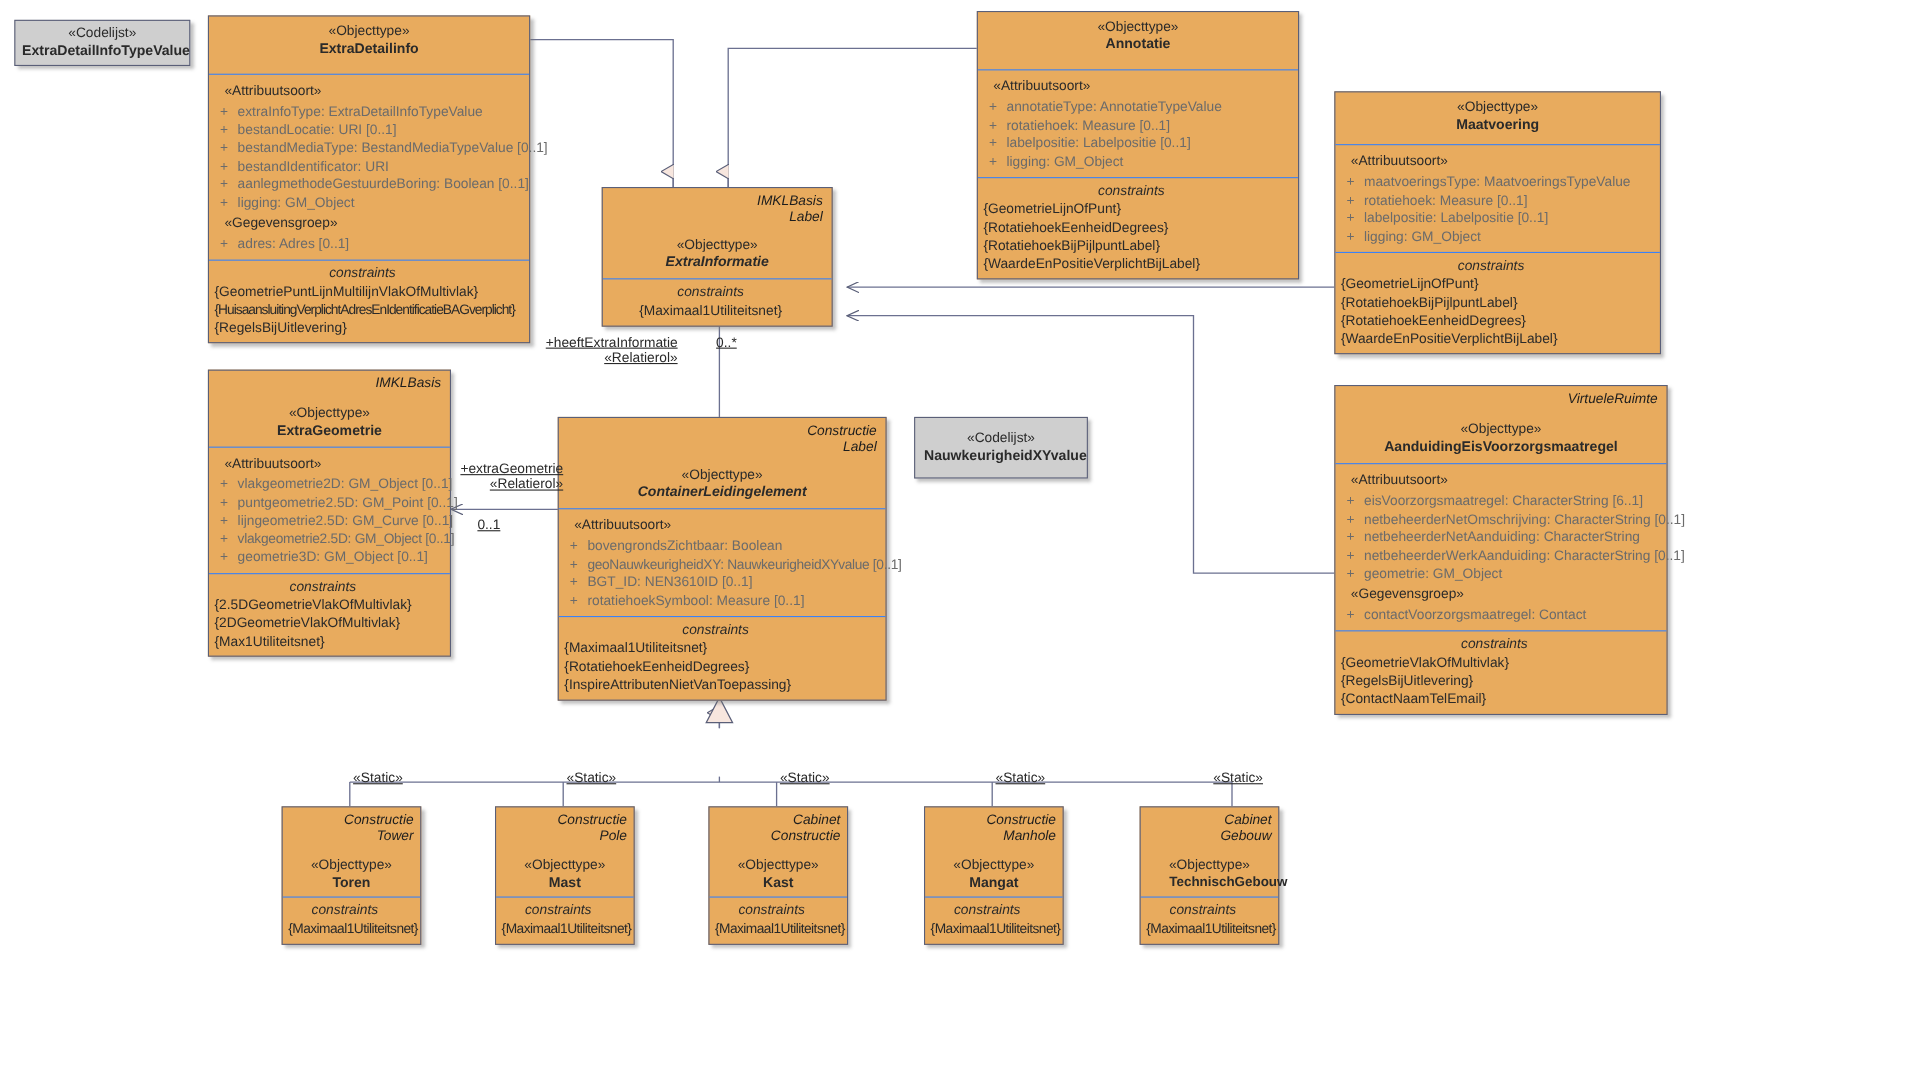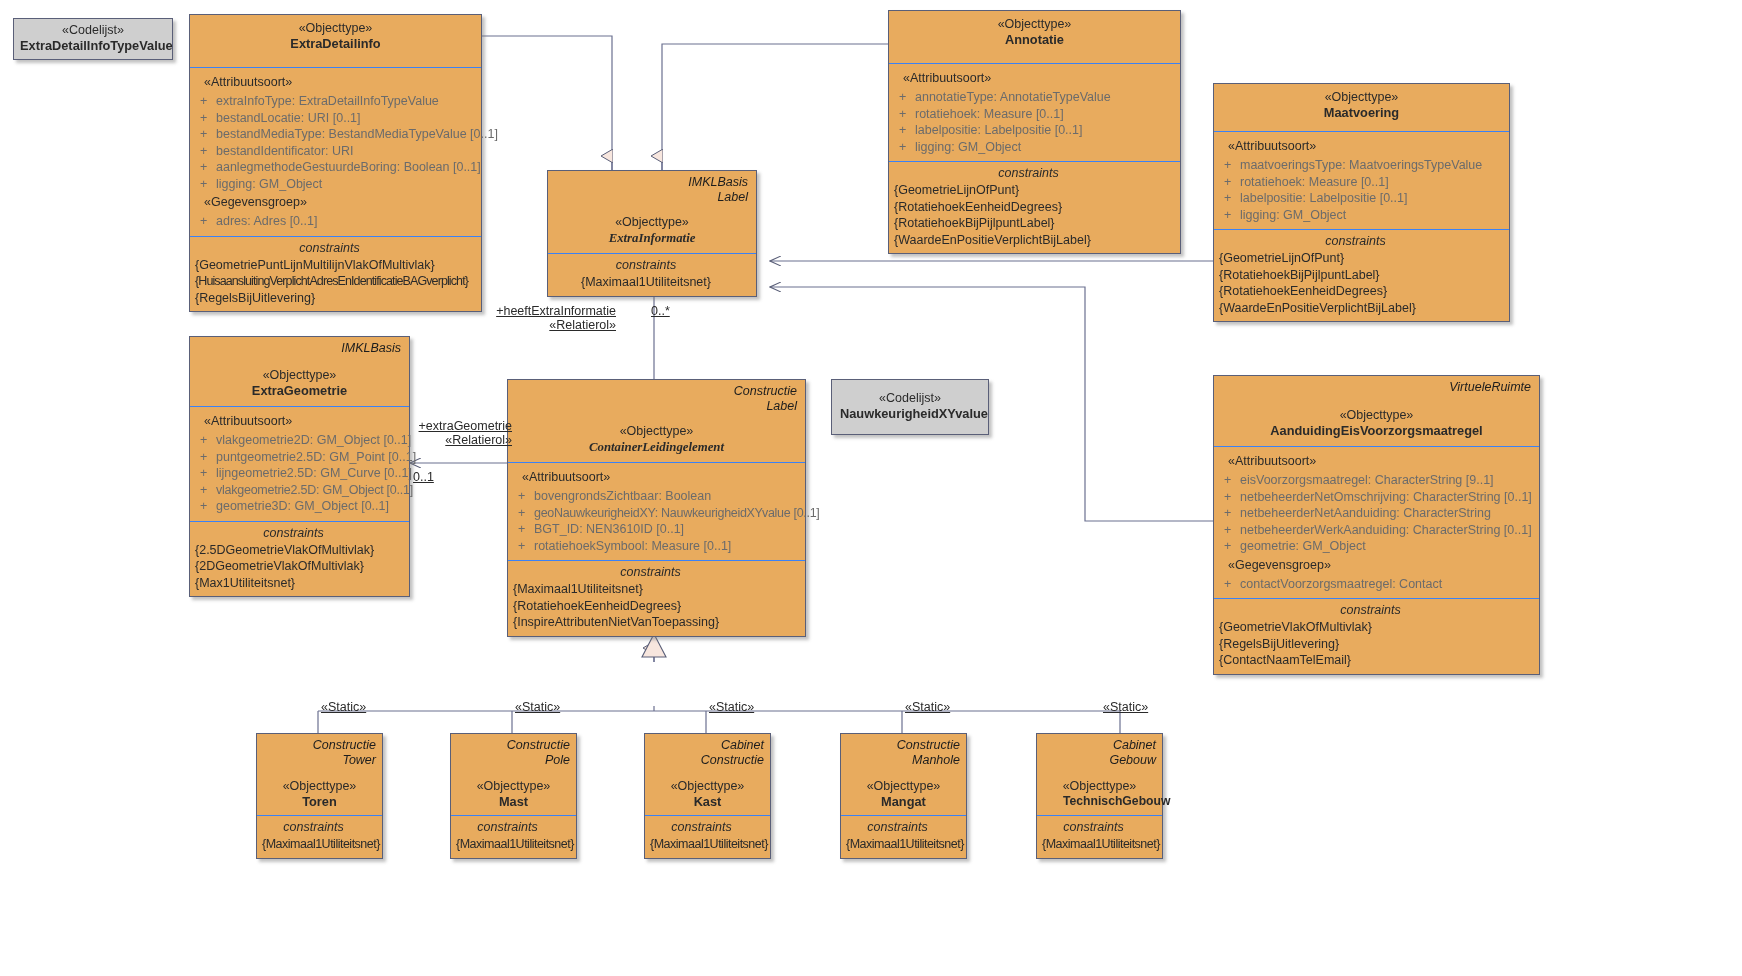--- a/index.html
+++ b/index.html
@@ -30,21 +30,21 @@
   .hdr { padding: 5px 8px 7px 8px; position: relative; }
   .pkg {
     text-align: right;
     font-style: italic;
     font-size: 12.5px;
     line-height: 15px;
     color: #1d1d1d;
   }
   .stereo { text-align: center; font-size: 12.5px; line-height: 16px; }
   .cname  { text-align: center; font-weight: bold; font-size: 12.8px; line-height: 16px; }
-  .cname.ital { font-style: italic; font-family: Liberation Serif, serif; }
+  .cname.ital { font-style: italic; }
 
   .attrs { padding: 4px 6px 6px 6px; }
   .grouplabel { font-size: 12.5px; padding: 2px 0 2px 8px; line-height: 17px; }
   .attr { display: flex; line-height: 16.5px; font-size: 12.5px; color: #6b6b6b; }
   .attr .vis { width: 20px; flex: 0 0 20px; padding-left: 4px; color: #6b6b6b; }
   .attr .txt { flex: 1 1 auto; white-space: nowrap; }
 
   .constr { padding: 2px 17px 5px 5px; }
   .constr .ctitle { text-align: center; font-style: italic; font-size: 12.5px; line-height: 18px; }
   .constr .citem { font-size: 12.5px; line-height: 16.5px; white-space: nowrap; }
@@ -282,21 +282,21 @@
       <div class="citem">{2.5DGeometrieVlakOfMultivlak}</div>
       <div class="citem">{2DGeometrieVlakOfMultivlak}</div>
       <div class="citem">{Max1Utiliteitsnet}</div>
     </div>
   </div>
 
   <div class="elabel r" style="left:350px; top:419px; width:162px;">
     <div>+extraGeometrie</div>
     <div>«Relatierol»</div>
   </div>
-  <div class="elabel" style="left:413px; top:470px;">0..1</div>
+  <div class="elabel" style="left:434px; top:470px;">0..1</div>
 
   <div class="uml" style="left:507px; top:379px; width:299px;">
     <div class="compartment hdr" style="padding-top:4px;">
       <div class="pkg">Constructie</div>
       <div class="pkg">Label</div>
       <div class="stereo" style="margin-top:9px;">«Objecttype»</div>
       <div class="cname ital">ContainerLeidingelement</div>
     </div>
     <div class="compartment attrs">
       <div class="grouplabel">«Attribuutsoort»</div>
@@ -325,31 +325,31 @@
     </div>
   </div>
 
   <div class="uml grey leaf" style="left:831px; top:379px; width:158px;">
     <div class="compartment hdr" style="padding:11px 8px 13px 8px;">
       <div class="stereo">«Codelijst»</div>
       <div class="cname">NauwkeurigheidXYvalue</div>
     </div>
   </div>
 
-  <div class="uml" style="left:1213px; top:375px; width:327px;">
+  <div class="uml" style="left:1213px; top:350px; width:303px;">
     <div class="compartment hdr" style="padding-top:4px;">
       <div class="pkg">VirtueleRuimte</div>
       <div class="stereo" style="margin-top:12px;">«Objecttype»</div>
       <div class="cname">AanduidingEisVoorzorgsmaatregel</div>
     </div>
     <div class="compartment attrs">
       <div class="grouplabel">«Attribuutsoort»</div>
       <div class="attr">
         <span class="vis">+</span>
-        <span class="txt">eisVoorzorgsmaatregel: CharacterString [9..1]</span>
+        <span class="txt">eisVoorzorgsmaatregel: CharacterString [6..1]</span>
       </div>
       <div class="attr">
         <span class="vis">+</span>
         <span class="txt">netbeheerderNetOmschrijving: CharacterString [0..1]</span>
       </div>
       <div class="attr">
         <span class="vis">+</span>
         <span class="txt">netbeheerderNetAanduiding: CharacterString</span>
       </div>
       <div class="attr">

